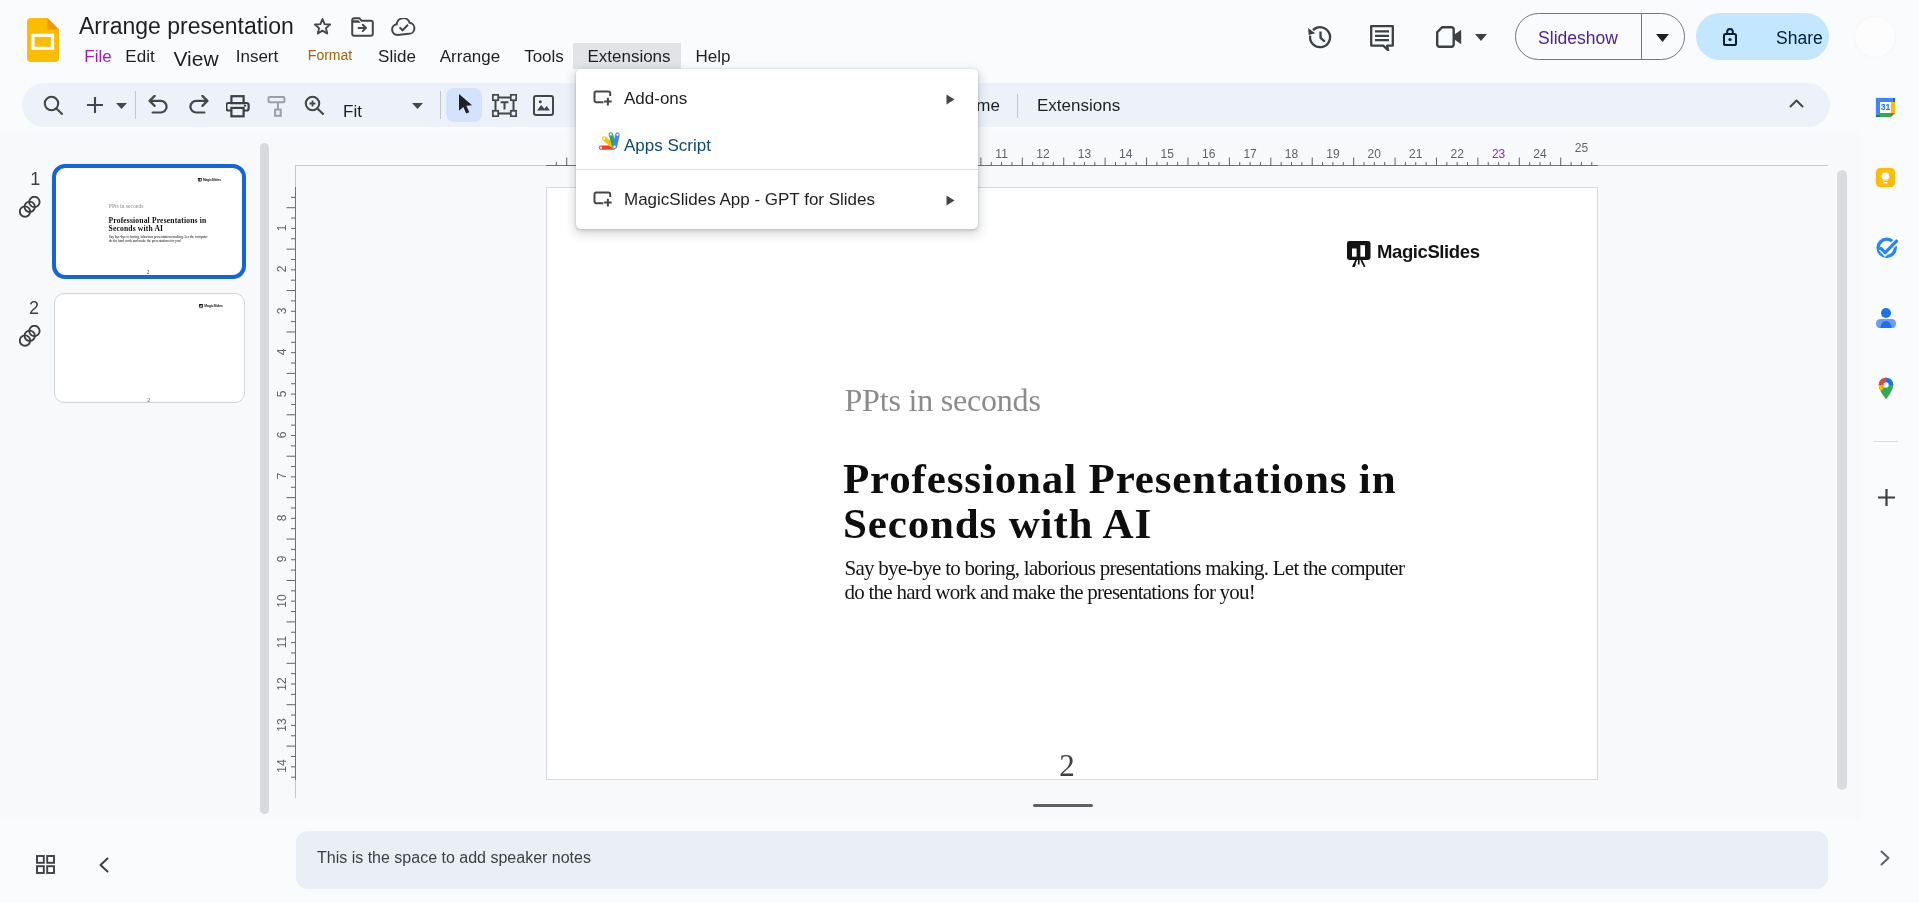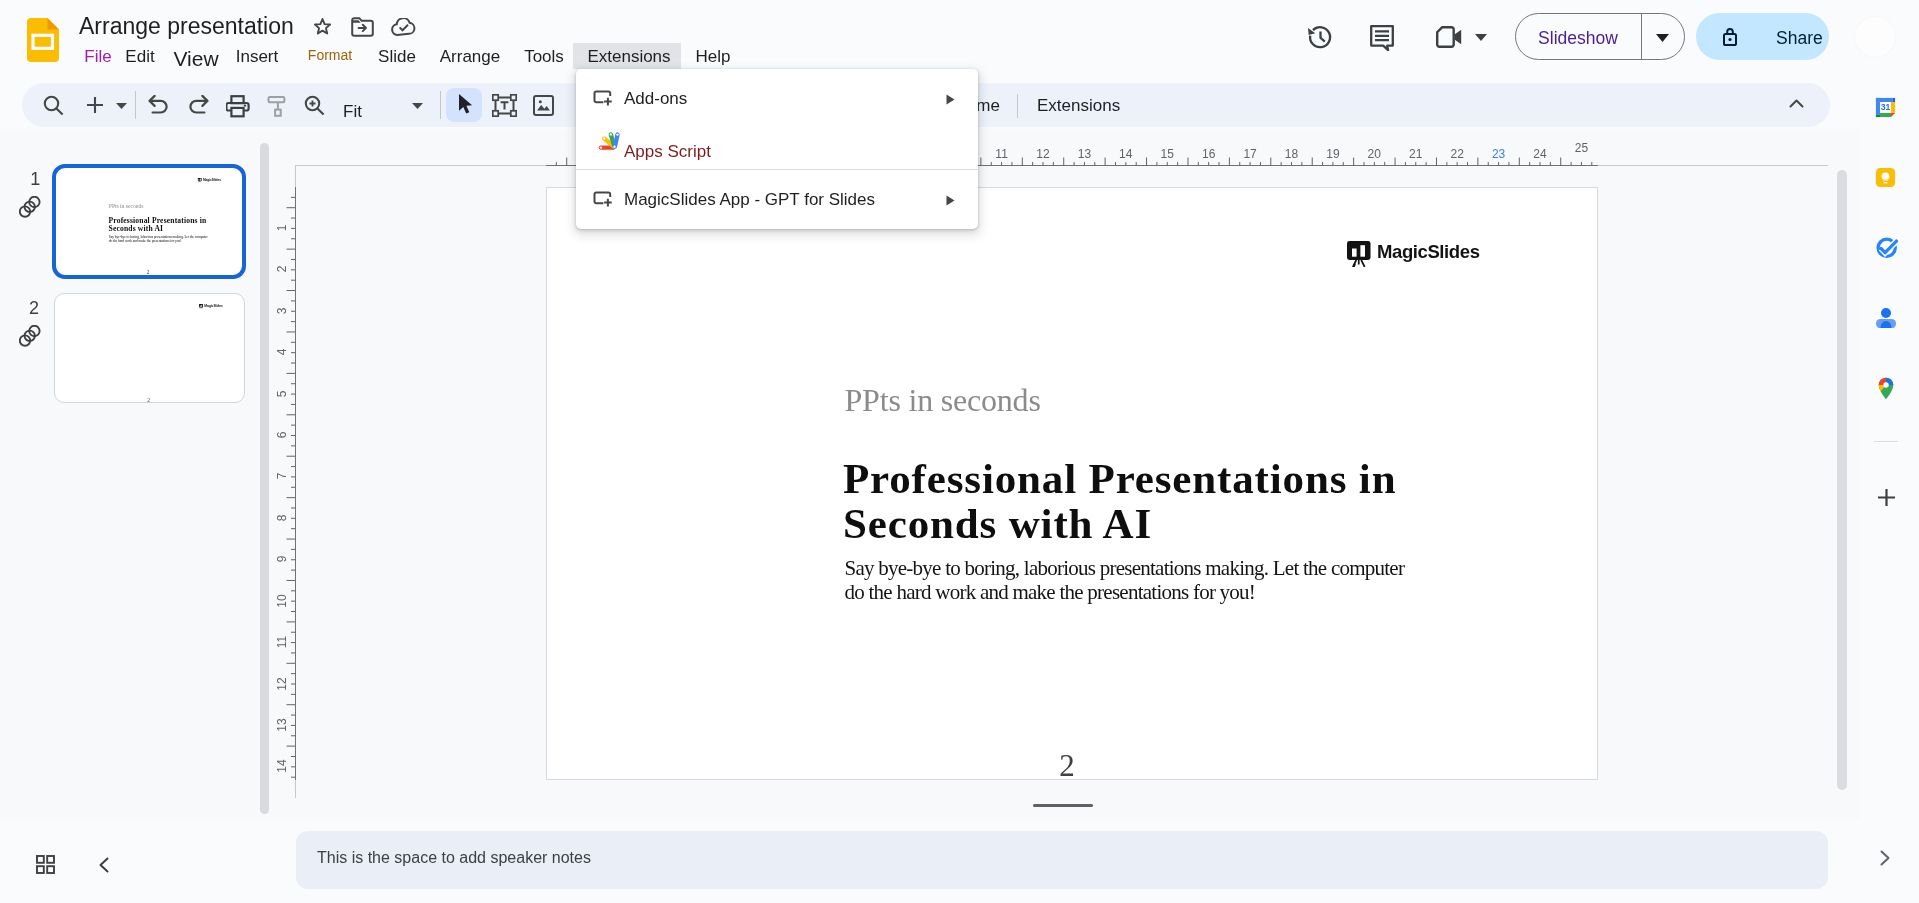--- a/index.html
+++ b/index.html
@@ -251,21 +251,21 @@
 <div class="abs ctr" style="left:1084.4px;top:147px;font-size:12px;color:#5f6368;">13</div>
 <div class="abs ctr" style="left:1125.8px;top:147px;font-size:12px;color:#5f6368;">14</div>
 <div class="abs ctr" style="left:1167.3px;top:147px;font-size:12px;color:#5f6368;">15</div>
 <div class="abs ctr" style="left:1208.7px;top:147px;font-size:12px;color:#5f6368;">16</div>
 <div class="abs ctr" style="left:1250.1px;top:147px;font-size:12px;color:#5f6368;">17</div>
 <div class="abs ctr" style="left:1291.5px;top:147px;font-size:12px;color:#5f6368;">18</div>
 <div class="abs ctr" style="left:1332.9px;top:147px;font-size:12px;color:#5f6368;">19</div>
 <div class="abs ctr" style="left:1374.3px;top:147px;font-size:12px;color:#5f6368;">20</div>
 <div class="abs ctr" style="left:1415.8px;top:147px;font-size:12px;color:#5f6368;">21</div>
 <div class="abs ctr" style="left:1457.2px;top:147px;font-size:12px;color:#5f6368;">22</div>
-<div class="abs ctr" style="left:1498.6px;top:147px;font-size:12px;color:#3b82f6;">23</div>
+<div class="abs ctr" style="left:1498.6px;top:147px;font-size:12px;color:#a21caf;">23</div>
 <div class="abs ctr" style="left:1540.0px;top:147px;font-size:12px;color:#5f6368;">24</div>
 <div class="abs ctr" style="left:1581.4px;top:141px;font-size:12px;color:#5f6368;">25</div>
 <div class="abs" style="left:294.5px;top:164.5px;width:1px;height:24px;background:#c7cacd;"></div>
 <div class="abs" style="left:294.5px;top:186.5px;width:1px;height:593.0px;background:#6e7276;"></div>
 <div class="abs" style="left:294.5px;top:779.5px;width:1px;height:18px;background:#c7cacd;"></div>
 <svg class="abs" style="left:282.5px;top:186.5px" width="12" height="593" viewBox="0 0 12 593">
     <path d="M8.00 10.35 H12" stroke="#5f6368" stroke-width="1"></path>
     <path d="M3.50 20.71 H12" stroke="#5f6368" stroke-width="1"></path>
     <path d="M8.00 31.06 H12" stroke="#5f6368" stroke-width="1"></path>
     <path d="M8.00 41.42 H12" stroke="#5f6368" stroke-width="1"></path>
@@ -481,21 +481,21 @@
 <path d="M17.3 17.2 L13.8 5.4" stroke="#34a853" stroke-width="4.4"></path>
 <path d="M17.9 17.5 L20.5 5.6" stroke="#4285f4" stroke-width="4.4"></path>
 </g>
 <circle cx="3.9" cy="18.6" r="1.2" fill="#fff"></circle>
 <circle cx="7.2" cy="9.5" r="1.2" fill="#fff"></circle>
 <circle cx="13.8" cy="5.4" r="1.2" fill="#fff"></circle>
 <circle cx="20.5" cy="5.6" r="1.2" fill="#fff"></circle>
 <circle cx="17.5" cy="17.8" r="1.2" fill="#fff"></circle>
 </svg>
   </div>
-<div class="abs" style="left:624px;top:142px;font-size:17px;color:#7f1d1d;">Apps Script</div>
+<div class="abs" style="left:624px;top:136px;font-size:17px;color:#0c4a6e;">Apps Script</div>
 <div class="abs" style="left:576px;top:169px;width:401.5px;height:1px;background:#dadce0;"></div>
 <div class="abs" style="left:593px;top:191px;">
     <svg width="20" height="18" viewBox="0 0 20 18">
 <path d="M17.2 5.9 V3.2 a1.7 1.7 0 0 0 -1.7 -1.7 H3.2 A1.7 1.7 0 0 0 1.5 3.2 v7.4 a1.7 1.7 0 0 0 1.7 1.7 h7.2" fill="none" stroke="#444746" stroke-width="2"></path>
 <path d="M14.9 7.8 v7.6 M11.1 11.6 h7.6" stroke="#444746" stroke-width="2"></path>
 </svg>
   </div>
 <div class="abs" style="left:624px;top:190px;font-size:17px;color:#1f1f1f;">MagicSlides App - GPT for Slides</div>
 <div class="abs" style="left:946px;top:194.5px;">
     <svg width="9" height="11" viewBox="0 0 9 11">

